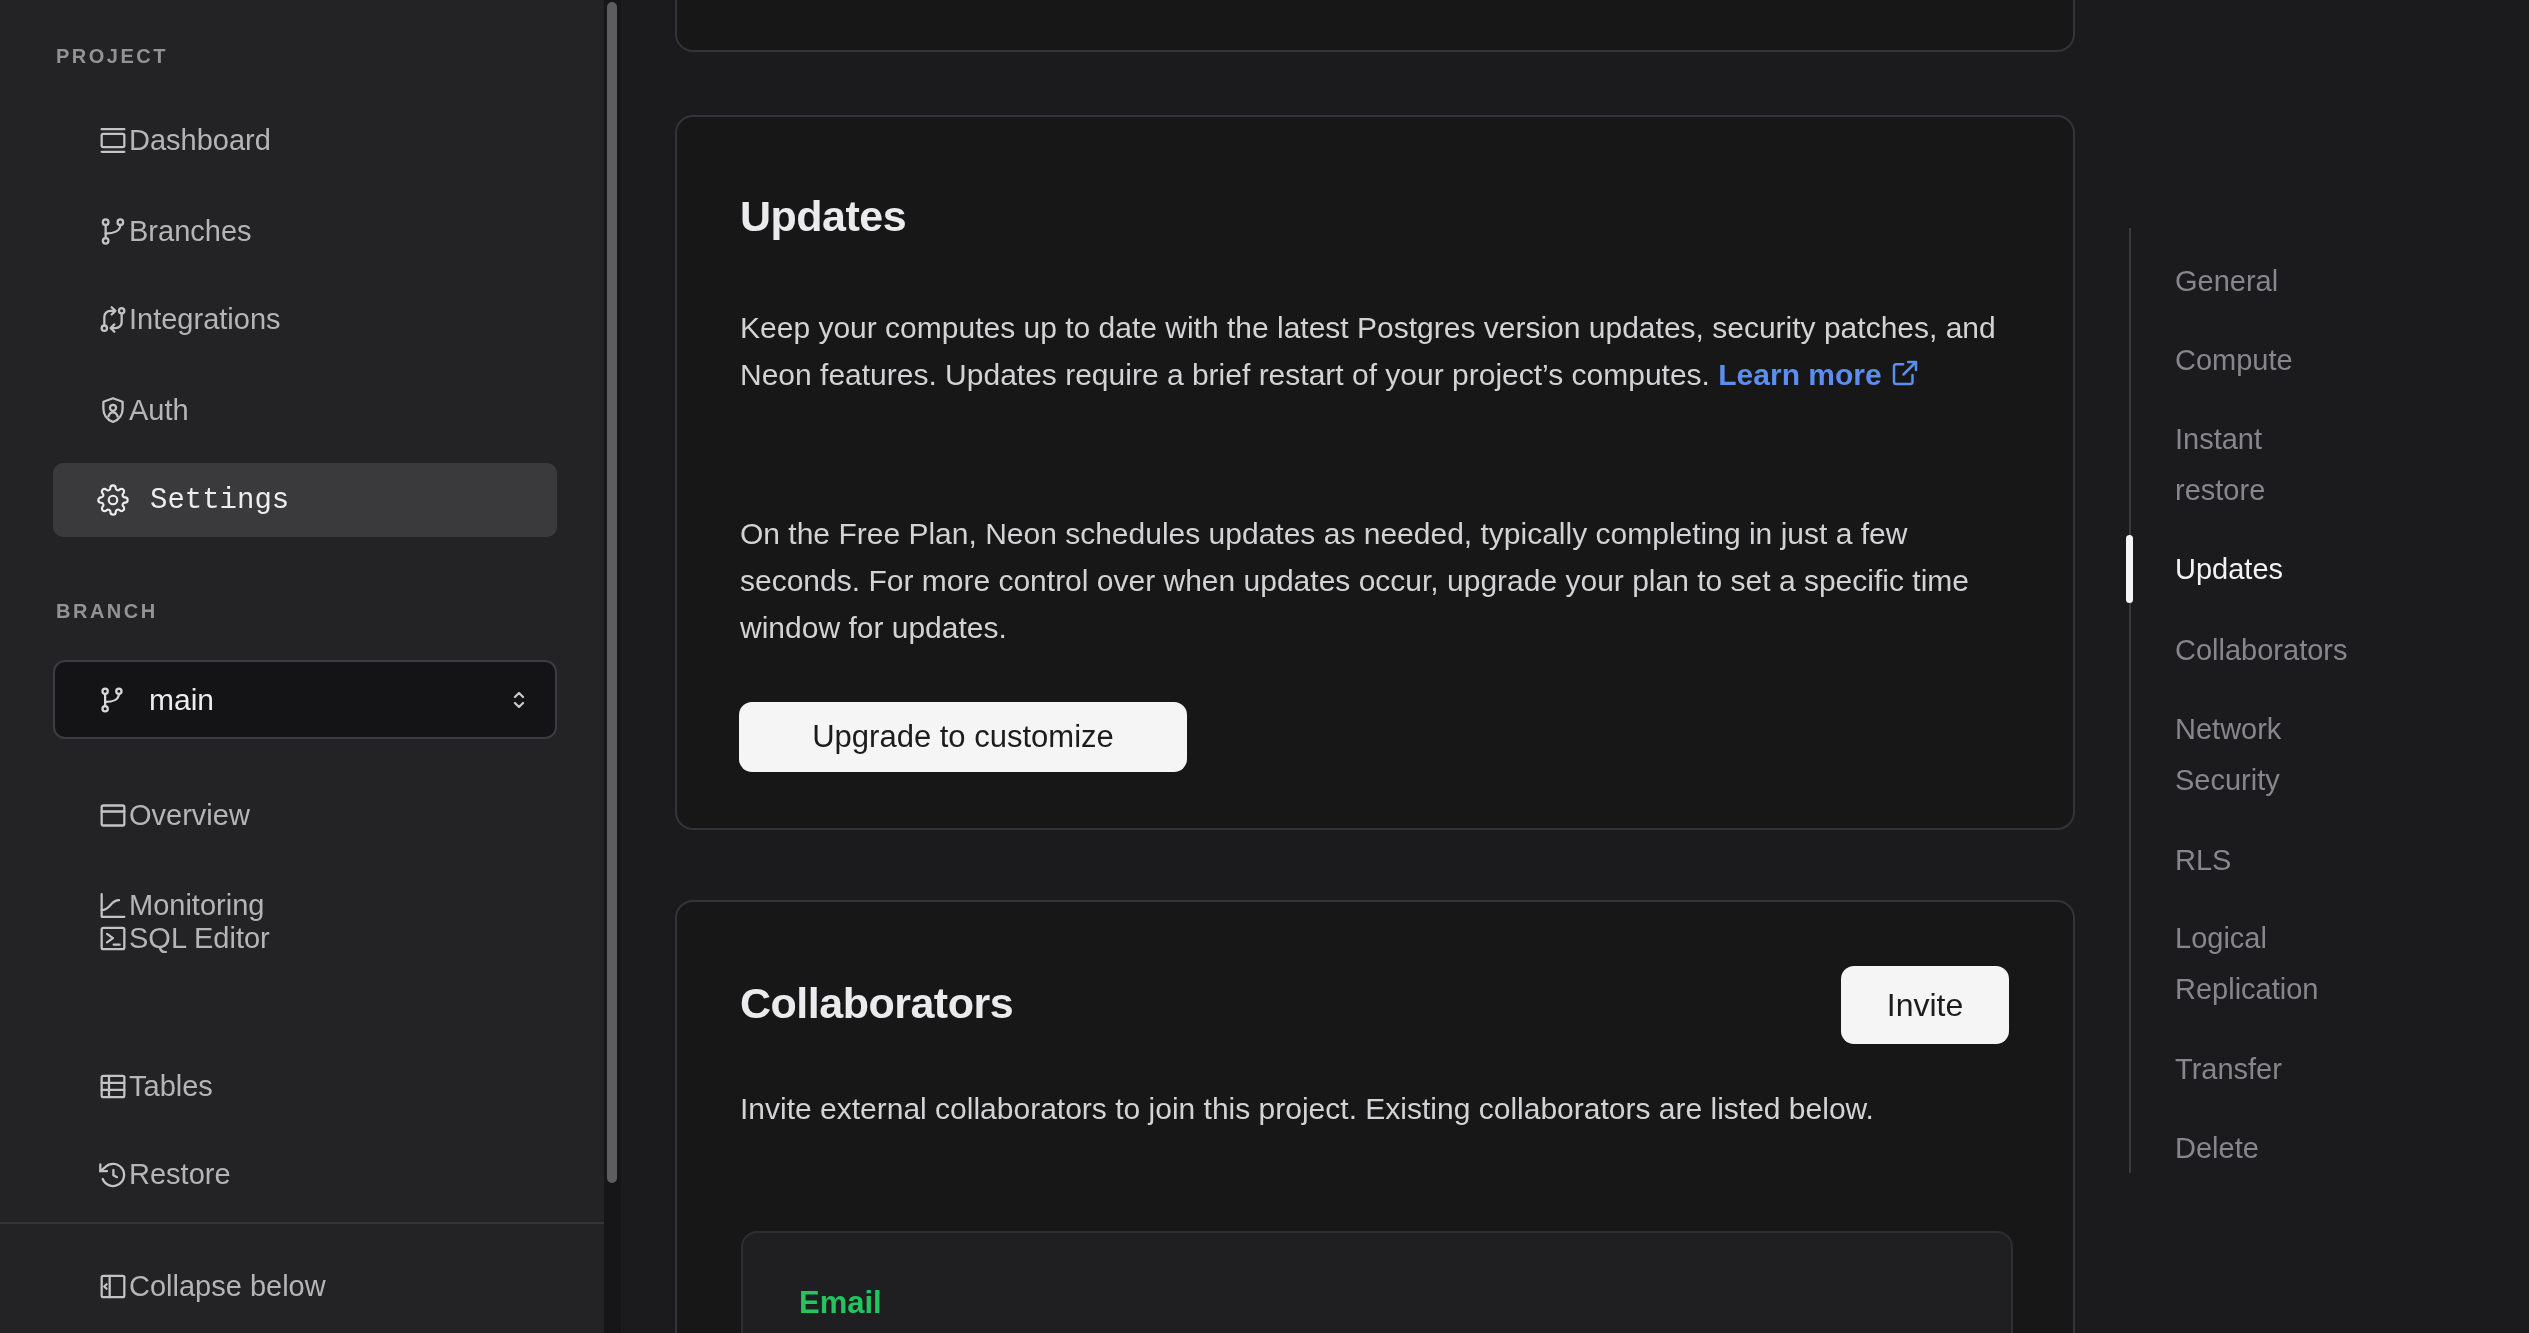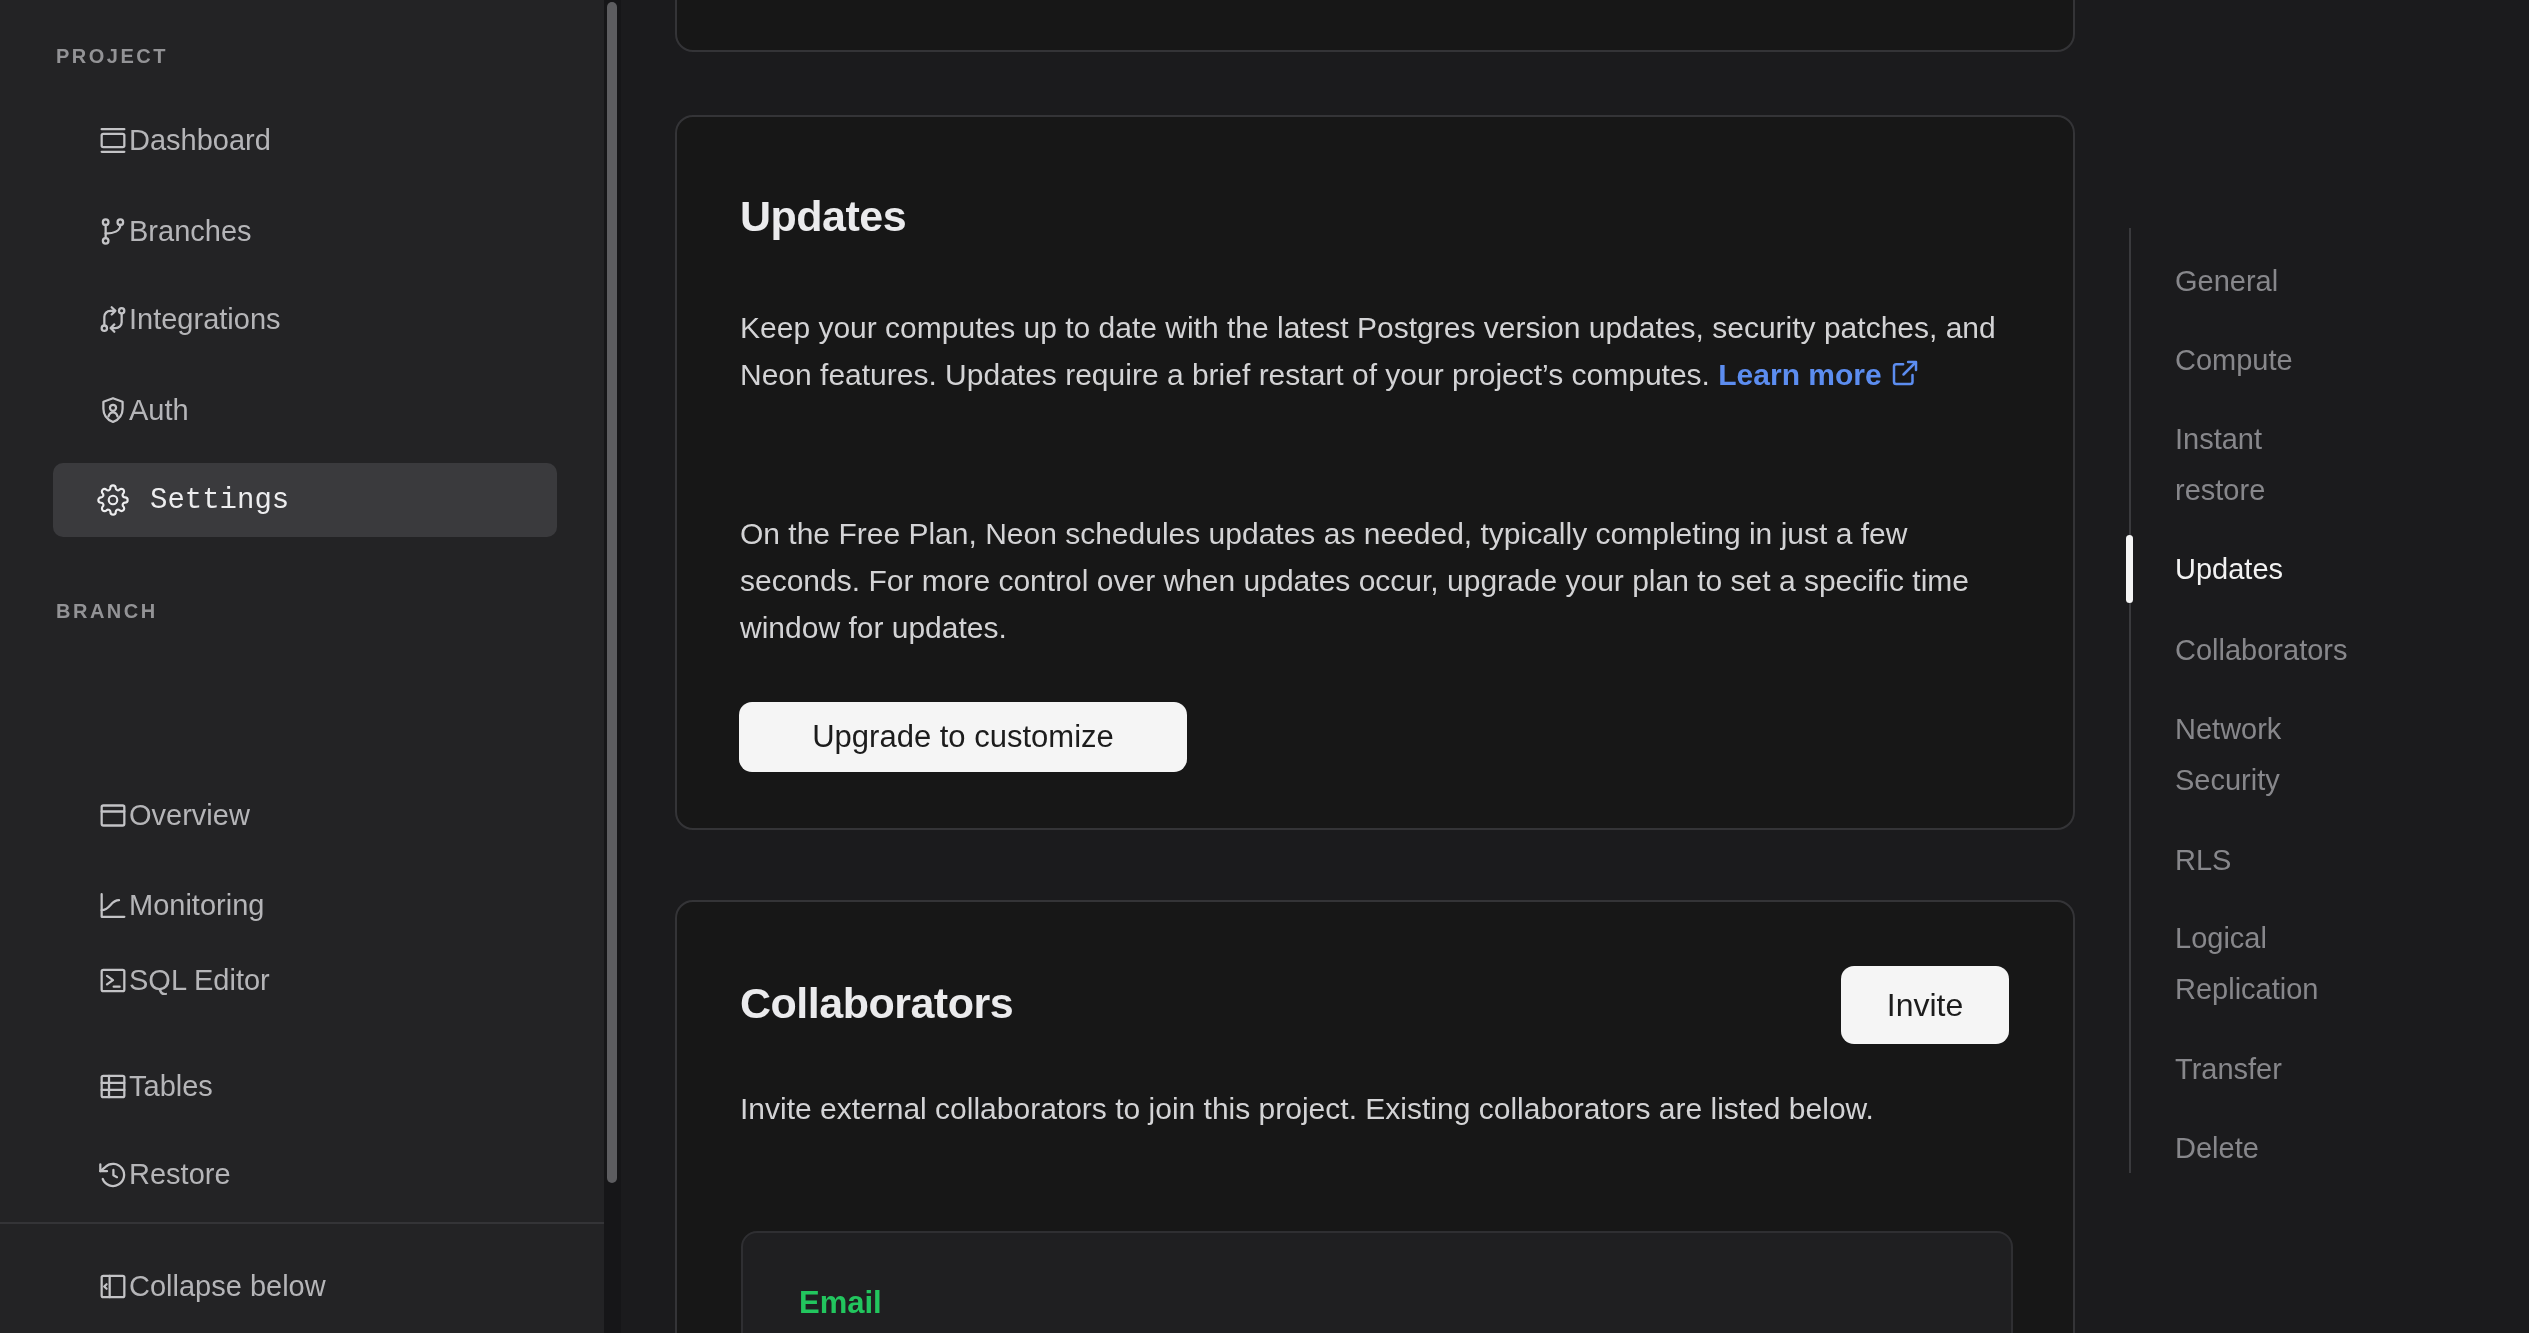--- a/index.html
+++ b/index.html
@@ -118,20 +118,38 @@
         <svg width="32" height="32" viewBox="0 0 24 24" fill="none" stroke="currentColor" stroke-width="1.6" stroke-linecap="round" stroke-linejoin="round">
             <circle cx="12" cy="12" r="3.2"></circle>
             <path d="M19.4 15a1.65 1.65 0 0 0 .33 1.82l.06.06a2 2 0 0 1 0 2.83 2 2 0 0 1-2.83 0l-.06-.06a1.65 1.65 0 0 0-1.82-.33 1.65 1.65 0 0 0-1 1.51V21a2 2 0 0 1-2 2 2 2 0 0 1-2-2v-.09A1.65 1.65 0 0 0 9 19.4a1.65 1.65 0 0 0-1.82.33l-.06.06a2 2 0 0 1-2.83 0 2 2 0 0 1 0-2.83l.06-.06a1.65 1.65 0 0 0 .33-1.82 1.65 1.65 0 0 0-1.51-1H3a2 2 0 0 1-2-2 2 2 0 0 1 2-2h.09A1.65 1.65 0 0 0 4.6 9a1.65 1.65 0 0 0-.33-1.82l-.06-.06a2 2 0 0 1 0-2.83 2 2 0 0 1 2.83 0l.06.06a1.65 1.65 0 0 0 1.82.33H9a1.65 1.65 0 0 0 1-1.51V3a2 2 0 0 1 2-2 2 2 0 0 1 2 2v.09a1.65 1.65 0 0 0 1 1.51 1.65 1.65 0 0 0 1.82-.33l.06-.06a2 2 0 0 1 2.83 0 2 2 0 0 1 0 2.83l-.06.06a1.65 1.65 0 0 0-.33 1.82V9a1.65 1.65 0 0 0 1.51 1H21a2 2 0 0 1 2 2 2 2 0 0 1-2 2h-.09a1.65 1.65 0 0 0-1.51 1z"></path>
           </svg>
       </span>
       <span>Settings</span>
     </div>
 
     <div class="section-label" style="top:611px">BRANCH</div>
 
+    <div class="branch-select">
+      <span class="icn">
+        <svg width="30" height="30" viewBox="0 0 24 24" fill="none" stroke="currentColor" stroke-width="1.8" stroke-linecap="round" stroke-linejoin="round">
+            <circle cx="6.5" cy="5" r="2.1"></circle>
+            <circle cx="17.5" cy="5" r="2.1"></circle>
+            <circle cx="6.5" cy="19" r="2.1"></circle>
+            <path d="M6.5 7.1v9.8"></path>
+            <path d="M6.5 13.5c6 0 11-1.9 11-6.4"></path>
+          </svg>
+      </span>
+      <span>main</span>
+      <span class="chev">
+        <svg width="28" height="28" viewBox="0 0 24 24" fill="none" stroke="currentColor" stroke-width="1.9" stroke-linecap="round" stroke-linejoin="round">
+            <path d="M8.5 9.5L12 6l3.5 3.5"></path>
+            <path d="M8.5 14.5L12 18l3.5-3.5"></path>
+          </svg>
+      </span>
+    </div>
 
     <div class="side-item" style="top:815px">
       <span class="icn">
         <svg width="32" height="32" viewBox="0 0 24 24" fill="none" stroke="currentColor" stroke-width="1.7" stroke-linecap="round" stroke-linejoin="round">
             <rect x="3.5" y="4.5" width="17" height="15" rx="1.3"></rect>
             <path d="M3.5 9h17"></path>
           </svg>
       </span>
       <span>Overview</span>
     </div>
@@ -139,21 +157,21 @@
     <div class="side-item" style="top:905px">
       <span class="icn">
         <svg width="32" height="32" viewBox="0 0 24 24" fill="none" stroke="currentColor" stroke-width="1.7" stroke-linecap="round" stroke-linejoin="round">
             <path d="M3.5 3.5v17h17"></path>
             <path d="M3.5 15.5c6.5 0 6.5-7.5 13-7.5"></path>
           </svg>
       </span>
       <span>Monitoring</span>
     </div>
 
-    <div class="side-item" style="top:980px">
+    <div class="side-item" style="top:938px">
       <span class="icn">
         <svg width="32" height="32" viewBox="0 0 24 24" fill="none" stroke="currentColor" stroke-width="1.7" stroke-linecap="round" stroke-linejoin="round">
             <rect x="3.5" y="4" width="17" height="16" rx="1.3"></rect>
             <path d="M7.5 8.5l4.5 3.2-4.5 3.2"></path>
             <path d="M12.5 16.6h4.5"></path>
           </svg>
       </span>
       <span>SQL Editor</span>
     </div>
 

